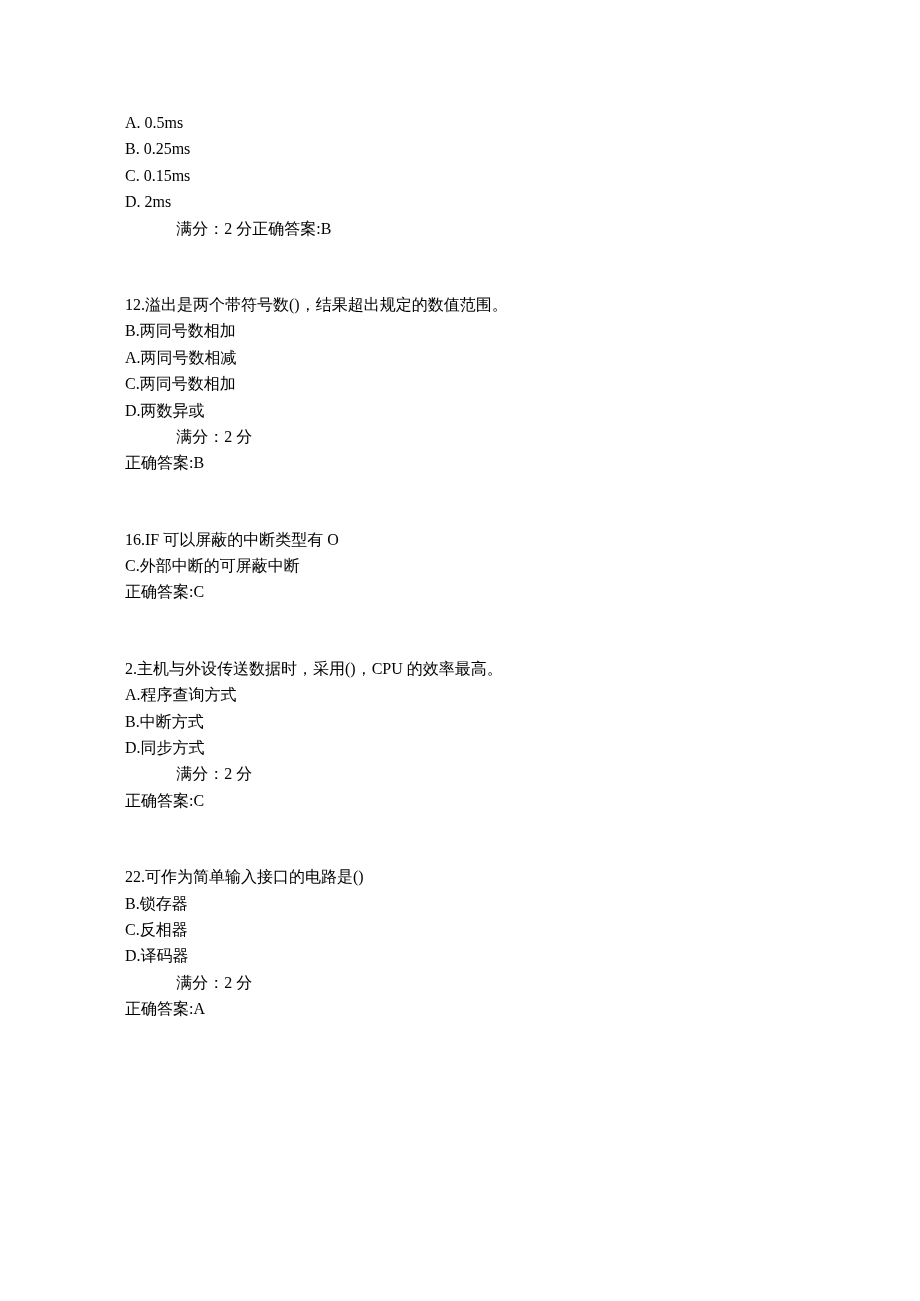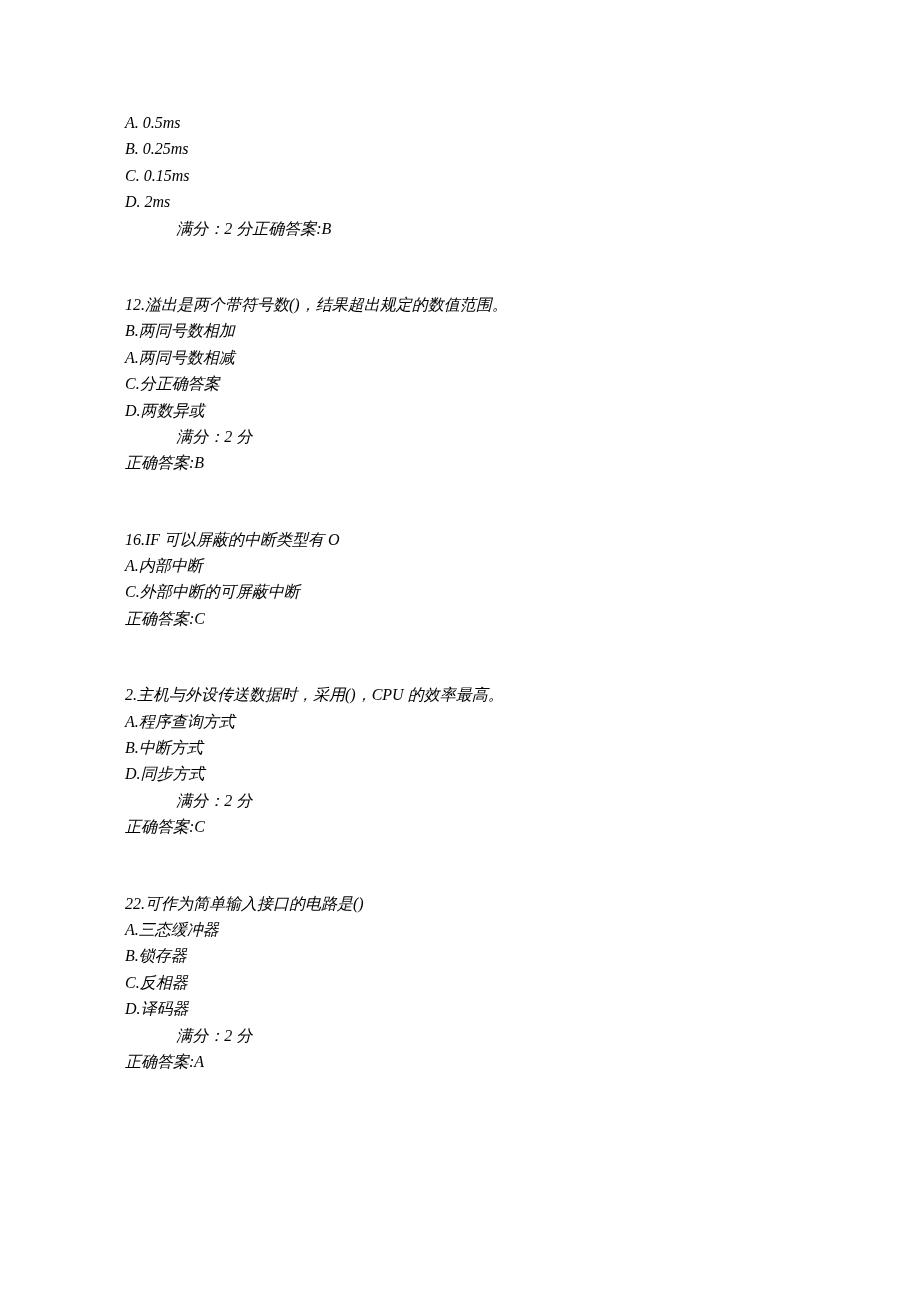--- a/index.html
+++ b/index.html
@@ -16,21 +16,20 @@
     min-height: 1301px;
     padding: 110px 125px 100px 125px;
     box-sizing: border-box;
     position: relative;
   }
   .block {
     margin-bottom: 50px;
   }
   .line {
     display: block;
-    font-style: italic;
   }
   .indent {
     padding-left: 3.2em;
   }
   .option-prefix {
     display: inline;
   }
   .option-text {
     display: inline;
   }
@@ -53,45 +52,43 @@
     <span class="line">
       <span class="option-prefix">D.  </span><span class="option-text">2ms</span>
     </span>
     <span class="line indent">满分：2 分正确答案:B</span>
   </div>
 
   <div class="block">
     <span class="line">12.溢出是两个带符号数()，结果超出规定的数值范围。</span>
     <span class="line">B.两同号数相加</span>
     <span class="line">A.两同号数相减</span>
-    <span class="line">C.分正确答案</span>
+    <span class="line">C.两同号数相加</span>
     <span class="line">D.两数异或</span>
     <span class="line indent">满分：2 分</span>
     <span class="line">正确答案:B</span>
   </div>
 
   <div class="block">
     <span class="line">16.IF 可以屏蔽的中断类型有 O</span>
-    <span class="line">A.内部中断</span>
     <span class="line">C.外部中断的可屏蔽中断</span>
     <span class="line">正确答案:C</span>
   </div>
 
   <div class="block">
     <span class="line">2.主机与外设传送数据时，采用()，CPU 的效率最高。</span>
     <span class="line">A.程序查询方式</span>
     <span class="line">B.中断方式</span>
     <span class="line">D.同步方式</span>
     <span class="line indent">满分：2 分</span>
     <span class="line">正确答案:C</span>
   </div>
 
   <div class="block">
     <span class="line">22.可作为简单输入接口的电路是()</span>
-    <span class="line">A.三态缓冲器</span>
     <span class="line">B.锁存器</span>
     <span class="line">C.反相器</span>
     <span class="line">D.译码器</span>
     <span class="line indent">满分：2 分</span>
     <span class="line">正确答案:A</span>
   </div>
 
 </div>
 
 </body></html>

